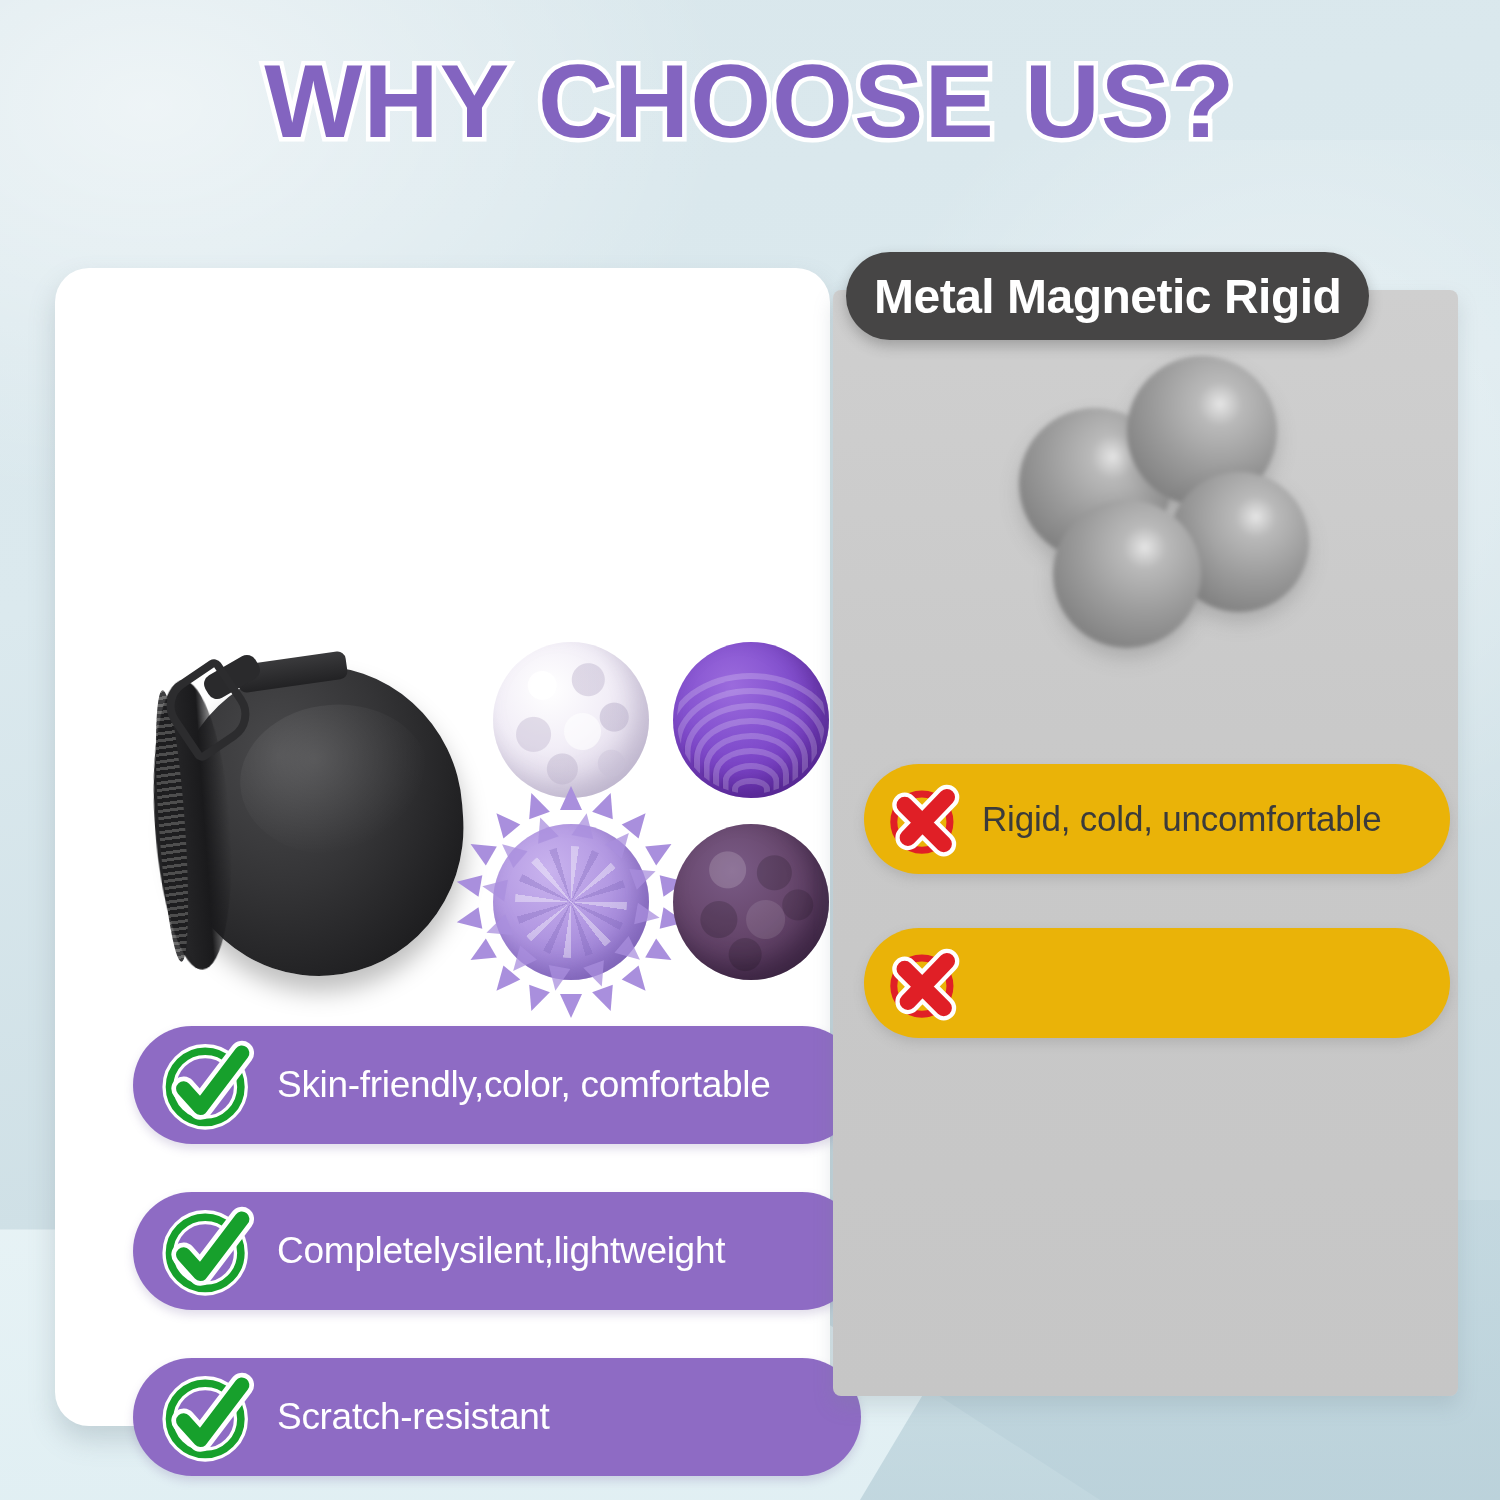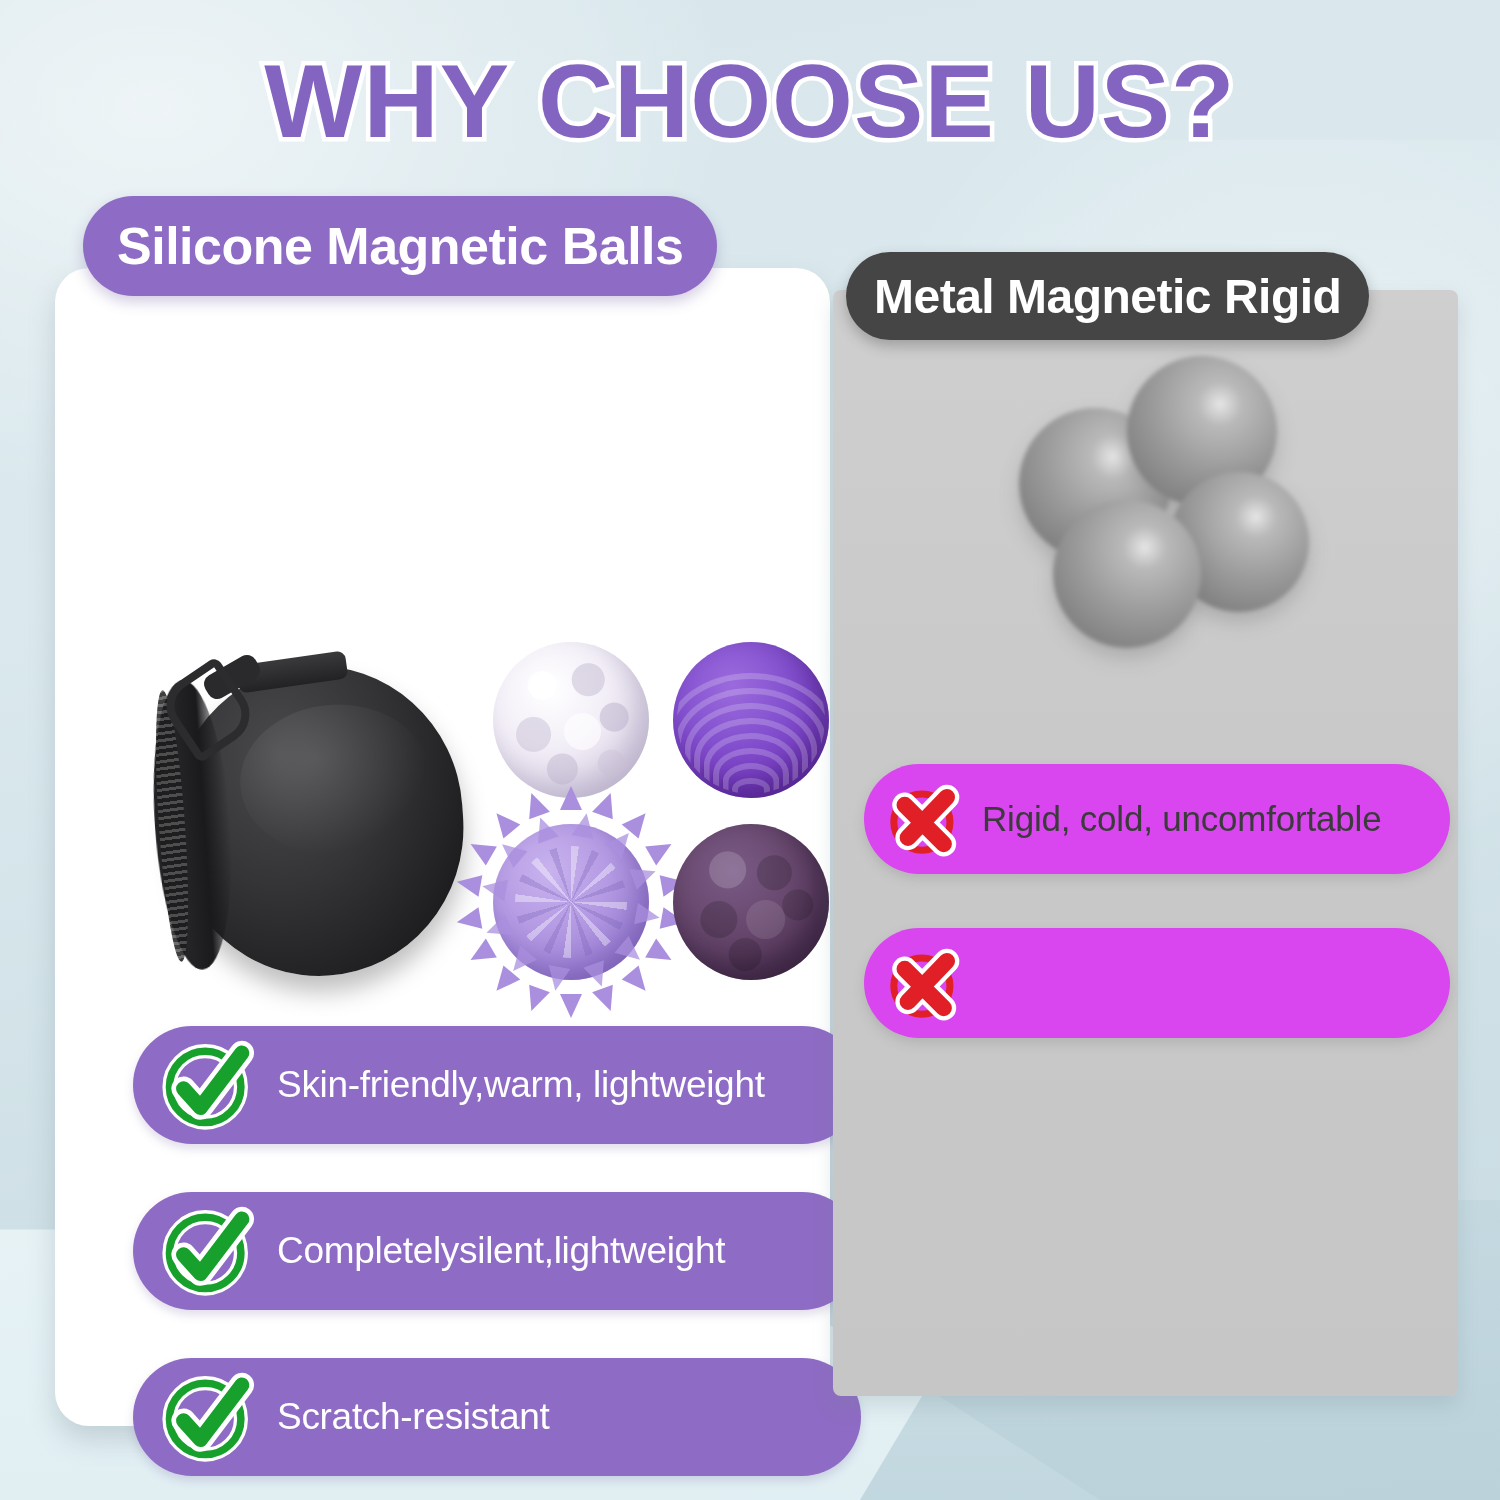--- a/index.html
+++ b/index.html
@@ -169,21 +169,21 @@
     height:118px;margin-bottom:48px;padding:0 28px;
     background:#8e6bc4;border-radius:60px;
     box-shadow:0 5px 10px rgba(120,100,160,.22);
   }
   .row-p .rtext{color:#ffffff;font-size:37px;line-height:1.12;letter-spacing:-.3px;}
 
   .rows-right{position:absolute;left:864px;top:764px;width:586px;}
   .row-w{
     position:relative;display:flex;align-items:center;gap:18px;
     height:110px;margin-bottom:54px;padding:0 22px;
-    background:#d946ef;border-radius:56px;
+    background:#eab308;border-radius:56px;
     box-shadow:0 5px 11px rgba(120,120,120,.25);
   }
   .row-w .rtext{color:#3b3b3b;font-size:35px;line-height:1.18;letter-spacing:-.2px;}
 
   
   .ico-check{position:relative;width:94px;height:94px;flex:0 0 94px;}
   .ico-x{position:relative;width:78px;height:78px;flex:0 0 78px;}
   .ico-check svg,.ico-x svg{display:block;width:100%;height:100%;overflow:visible;}
 </style>
 </head>
@@ -275,21 +275,21 @@
 
       <div class="row-p">
         <span class="ico-check">
           <svg viewBox="0 0 100 100">
             <circle cx="47" cy="52" r="38" fill="none" stroke="#ffffff" stroke-width="15"></circle>
             <circle cx="47" cy="52" r="38" fill="none" stroke="#17a02c" stroke-width="8"></circle>
             <path d="M24 54 L42 74 L86 16" fill="none" stroke="#ffffff" stroke-width="26" stroke-linecap="round" stroke-linejoin="round"></path>
             <path d="M24 54 L42 74 L86 16" fill="none" stroke="#17a02c" stroke-width="16" stroke-linecap="round" stroke-linejoin="round"></path>
           </svg>
         </span>
-        <span class="rtext">Skin-friendly,warm, lightweight</span>
+        <span class="rtext">Skin-friendly,color, comfortable</span>
       </div>
 
       <div class="row-p">
         <span class="ico-check">
           <svg viewBox="0 0 100 100">
             <circle cx="47" cy="52" r="38" fill="none" stroke="#ffffff" stroke-width="15"></circle>
             <circle cx="47" cy="52" r="38" fill="none" stroke="#17a02c" stroke-width="8"></circle>
             <path d="M24 54 L42 74 L86 16" fill="none" stroke="#ffffff" stroke-width="26" stroke-linecap="round" stroke-linejoin="round"></path>
             <path d="M24 54 L42 74 L86 16" fill="none" stroke="#17a02c" stroke-width="16" stroke-linecap="round" stroke-linejoin="round"></path>
           </svg>
@@ -342,16 +342,15 @@
           <path d="M24 32 L74 82 M78 22 L28 74" fill="none" stroke="#ffffff" stroke-width="32" stroke-linecap="round"></path>
           <path d="M24 32 L74 82 M78 22 L28 74" fill="none" stroke="#e01f26" stroke-width="21" stroke-linecap="round"></path>
         </svg>
       </span>
     </div>
 
 
 
   </div>
 
-  <div class="badge-left">Silicone Magnetic Balls</div>
   <div class="badge-right">Metal Magnetic Rigid</div>
 
 </div>
 
 </body></html>

